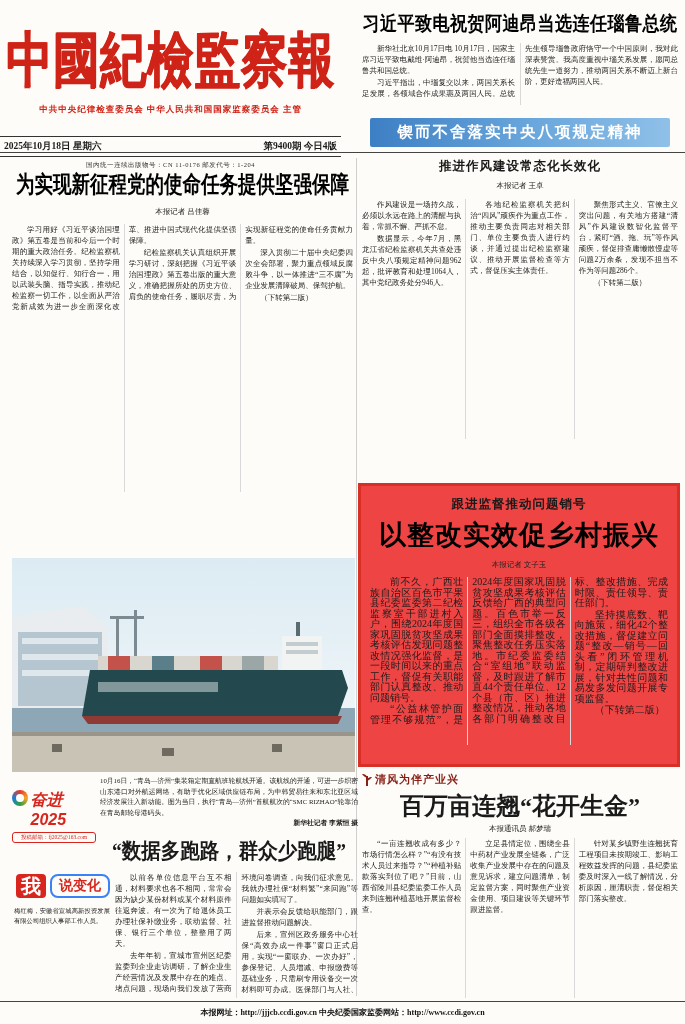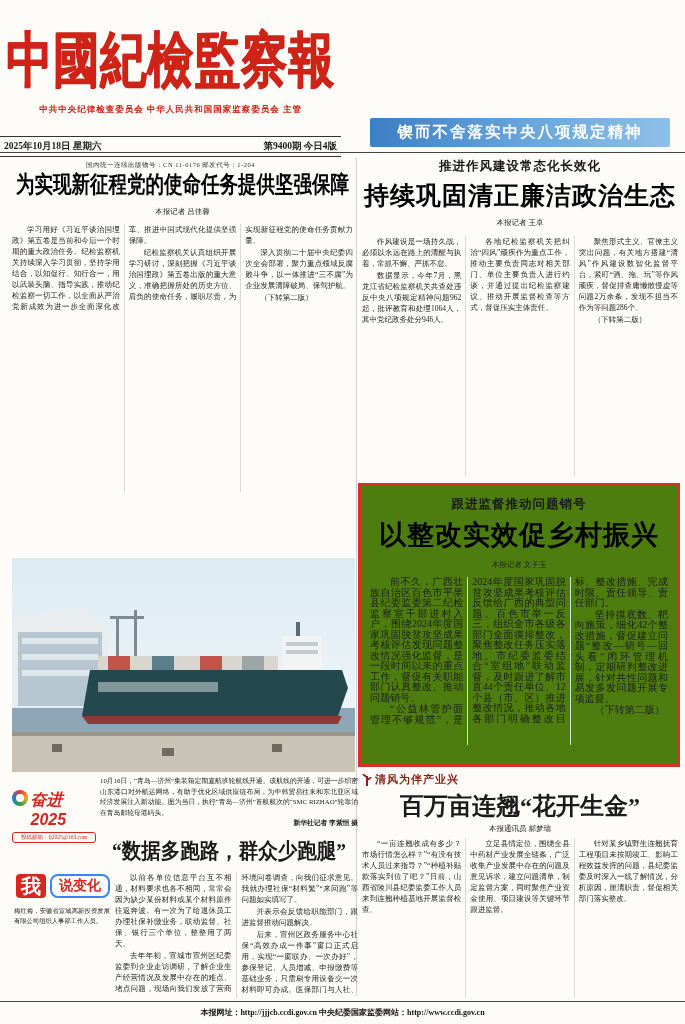--- a/index.html
+++ b/index.html
@@ -70,21 +70,21 @@
   .fenjin { position:absolute; left:12px; top:790px; width:84px; }
   .fenjin-row { display:flex; align-items:flex-start; gap:3px; }
   .fenjin-circle { width:16px; height:16px; border-radius:50%;
     background:conic-gradient(#e8392b,#f5a623,#2f9e44,#1c7ed6,#e8392b); position:relative; }
   .fenjin-circle::after{ content:""; position:absolute; inset:4px; background:#fdfcf8; border-radius:50%; }
   .fenjin-text { color:#d8251d; font-weight:900; font-style:italic; font-size:16px; font-family:"Liberation Sans", sans-serif; }
   .fenjin-contact { margin-top:3px; border:1px solid #d8251d; border-radius:3px; color:#d8251d; font-size:5.5px; padding:1px 2px; text-align:center; white-space:nowrap; }
 
   
   .red-box { position:absolute; left:358px; top:483px; width:322px; height:284px;
-    border:3px solid #d93025; background:#4d7c0f; padding:10px 9px 4px; }
+    border:3px solid #d93025; background:#ef4444; padding:10px 9px 4px; }
   .red-box .kicker { font-size:12.5px; letter-spacing:1px; }
   .red-box .headline { font-size:27px; margin-top:4px; letter-spacing:1px; white-space:nowrap; }
   .red-box .byline { margin-top:7px; }
   .red-box .body-cols { margin-top:7px; height:168px; overflow:hidden; font-size:10px; line-height:10.5px; }
 
   
   .bl-headline { position:absolute; left:100px; top:836px; width:258px; font-size:19.5px; font-weight:900; text-align:center; white-space:nowrap; transform:scaleY(1.1); transform-origin:top; }
   .wo-logo { position:absolute; left:16px; top:874px; display:flex; align-items:center; gap:4px; }
   .wo-badge { background:#d8251d; color:#fff; font-weight:900; font-size:20px; padding:2px 5px; border-radius:4px; line-height:1; font-family:"Liberation Sans", sans-serif; }
   .wo-pill { border:2px solid #3b82f6; color:#d8251d; font-weight:bold; font-size:14px; padding:1px 7px; border-radius:8px; white-space:nowrap; }
@@ -113,25 +113,31 @@
     <div class="masthead-super">中共中央纪律检查委员会  中华人民共和国国家监察委员会  主管</div>
     <div class="masthead-daterow">
       <span>2025年10月18日  星期六</span>
       <span>第9400期  今日4版</span>
     </div>
     <div class="masthead-code">国内统一连续出版物号：CN 11-0176  邮发代号：1-204</div>
   </div>
   <div class="top-rule"></div>
   <div class="v-divider"></div>
 
+  <div class="top-story">
+    <div class="headline">习近平致电祝贺阿迪昂当选连任瑙鲁总统</div>
+    <div class="body-cols c2">
+        <p>新华社北京10月17日电 10月17日，国家主席习近平致电戴维·阿迪昂，祝贺他当选连任瑙鲁共和国总统。</p>
+        <p>习近平指出，中瑙复交以来，两国关系长足发展，各领域合作成果惠及两国人民。总统先生领导瑙鲁政府恪守一个中国原则，我对此深表赞赏。我高度重视中瑙关系发展，愿同总统先生一道努力，推动两国关系不断迈上新台阶，更好造福两国人民。</p>
+      </div>
+  </div>
   <div class="banner">锲而不舍落实中央八项规定精神</div>
 
   <div class="right-story">
     <div class="kicker">推进作风建设常态化长效化</div>
-    <div class="headline">持续巩固清正廉洁政治生态</div>
     <div class="byline">本报记者 王卓</div>
     <div class="body-cols c3">
         <p>作风建设是一场持久战，必须以永远在路上的清醒与执着，常抓不懈、严抓不怠。</p>
         <p>数据显示，今年7月，黑龙江省纪检监察机关共查处违反中央八项规定精神问题962起，批评教育和处理1064人，其中党纪政务处分946人。</p>
         <p>各地纪检监察机关把纠治“四风”顽疾作为重点工作，推动主要负责同志对相关部门、单位主要负责人进行约谈，并通过提出纪检监察建议、推动开展监督检查等方式，督促压实主体责任。</p>
         <p>聚焦形式主义、官僚主义突出问题，有关地方搭建“清风”作风建设数智化监督平台，紧盯“酒、拖、玩”等作风顽疾，督促排查庸懒散慢虚等问题2万余条，发现不担当不作为等问题286个。</p>
         <p>（下转第二版）</p>
       </div>
   </div>
 

